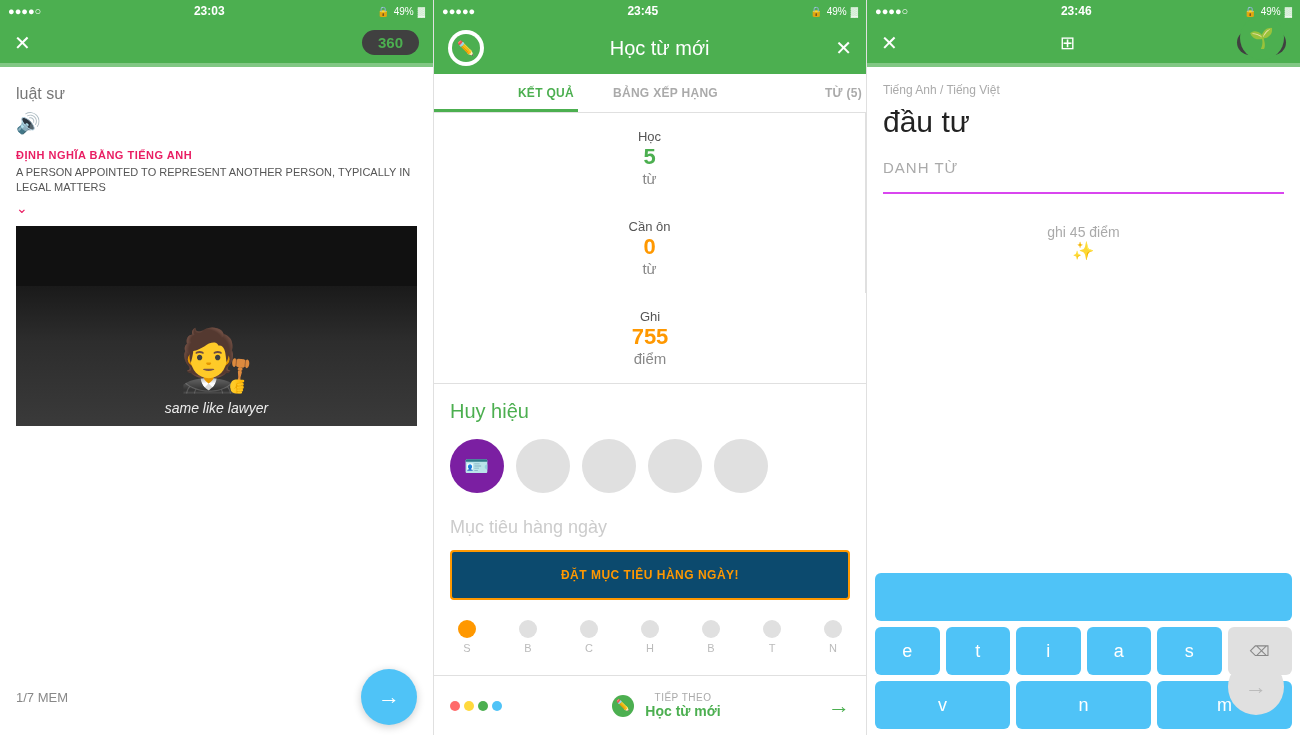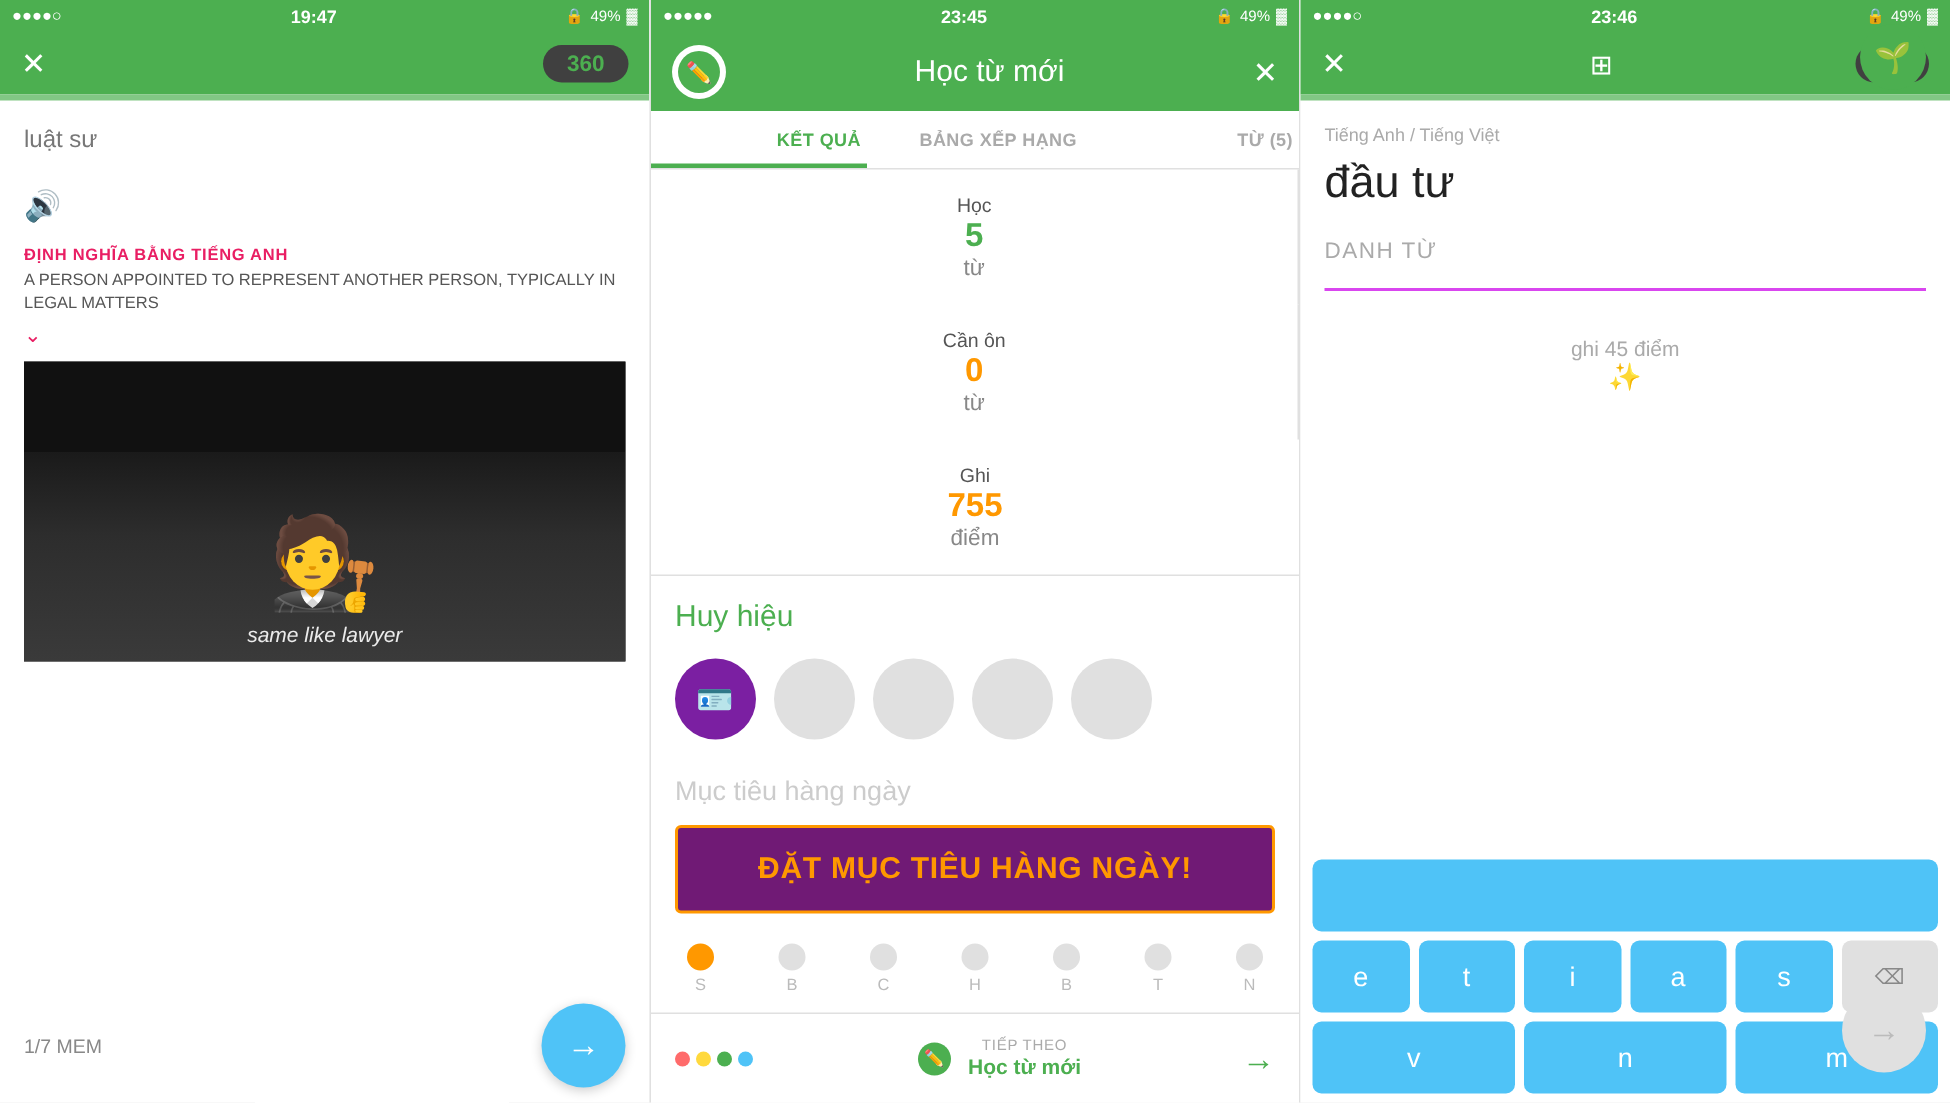--- a/index.html
+++ b/index.html
@@ -69,21 +69,21 @@
     }
     .word-title {
       font-size: 26px;
       font-weight: 400;
       color: #222;
       margin-bottom: 4px;
     }
     .word-trans {
       font-size: 16px;
       color: #777;
-      margin-bottom: 22px;
+      margin-bottom: 8px;
     }
     .speaker-icon {
       color: #4fc3f7;
       font-size: 20px;
       margin-bottom: 14px;
       cursor: pointer;
     }
     .section-label {
       color: #e91e63;
       font-size: 11px;
@@ -282,24 +282,24 @@
       padding: 8px 16px;
     }
     .daily-goal-label {
       font-size: 18px;
       color: #ccc;
       margin-bottom: 12px;
     }
     .daily-goal-btn {
       border: 2px solid #ff9800;
       color: #ff9800;
-      background: #701a75;
+      background: #0c4a6e;
       padding: 16px;
       text-align: center;
-      font-size: 20px;
+      font-size: 12px;
       font-weight: 700;
       letter-spacing: 0.5px;
       cursor: pointer;
       border-radius: 4px;
       margin-bottom: 20px;
     }
     .days-row {
       display: flex;
       justify-content: space-between;
       padding: 0 8px;
@@ -489,21 +489,21 @@
       right: 16px;
     }
   </style>
 </head>
 <body>
 
 <div class="panel1">
 
   <div class="status-bar">
     <span>●●●●○</span>
-    <span class="time">19:47</span>
+    <span class="time">23:03</span>
     <span class="icons">
       <span>🔒</span>
       <span>49%</span>
       <span>▓</span>
     </span>
   </div>
 
   <div class="panel1-header">
     <span class="close-btn">✕</span>
     <span class="score-badge">360</span>

